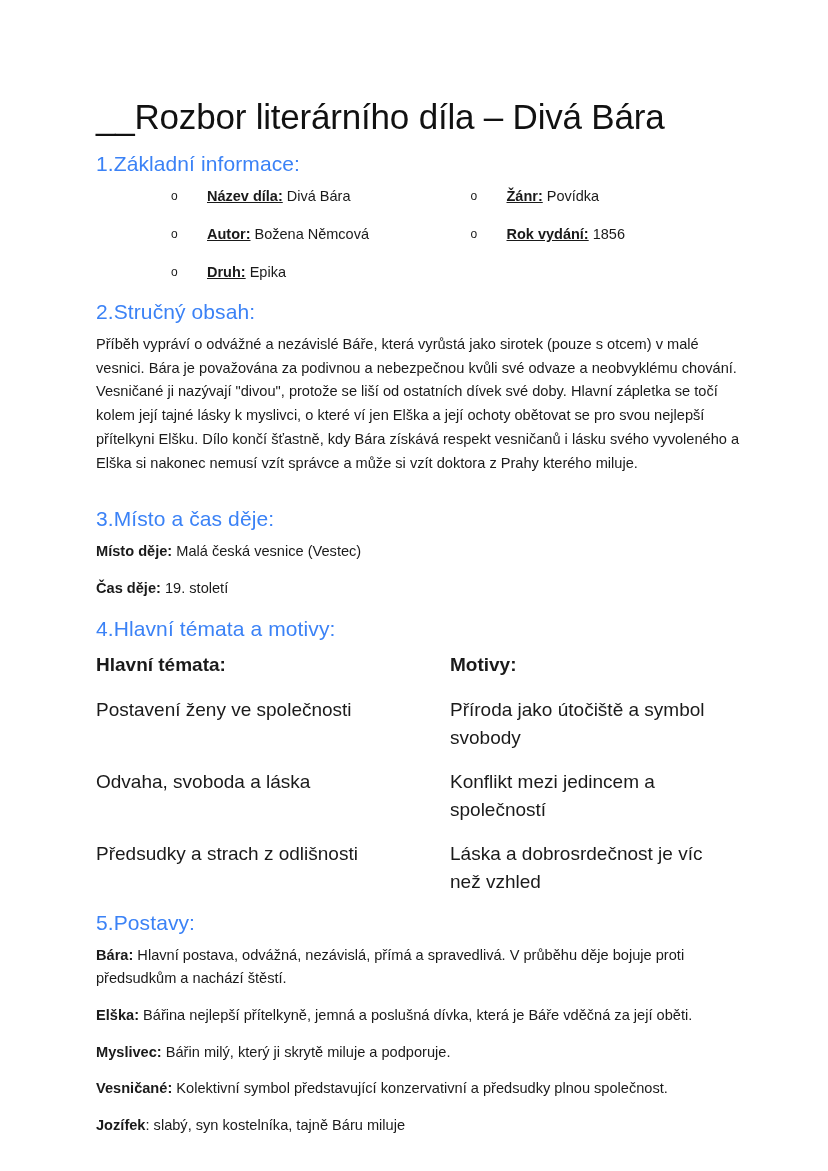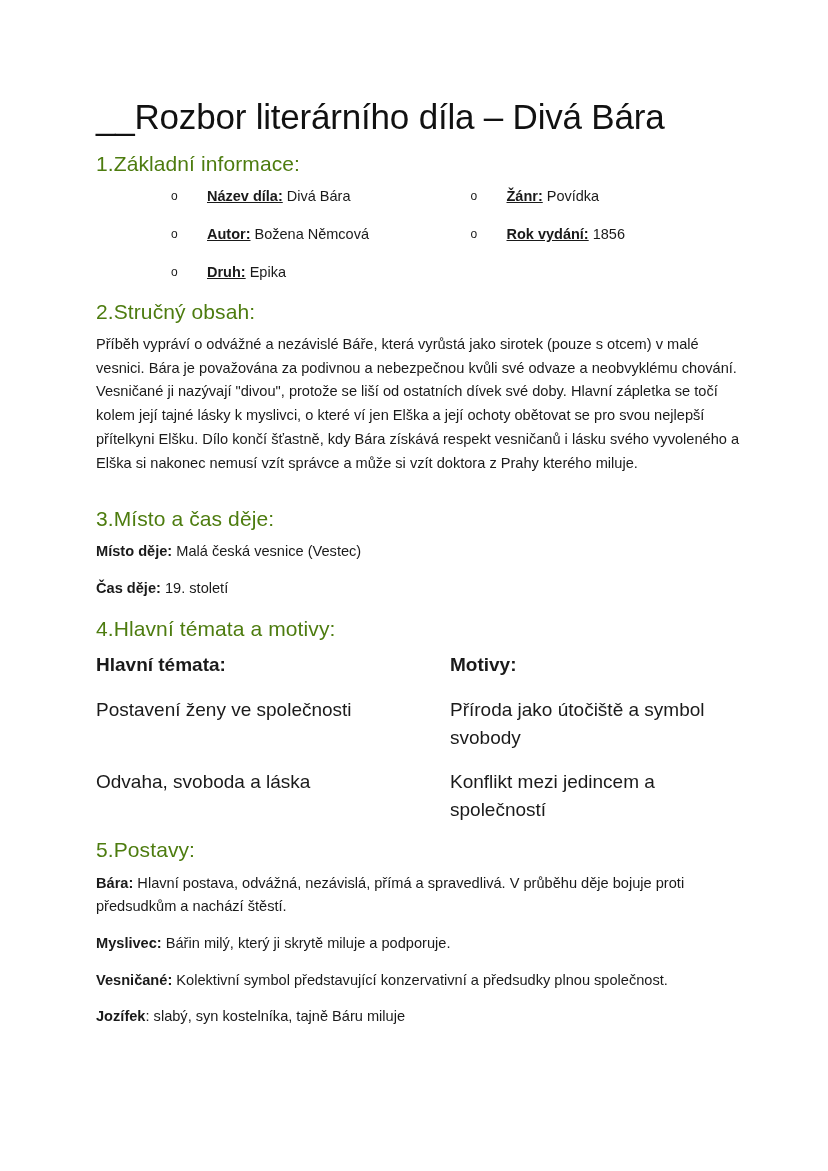--- a/index.html
+++ b/index.html
@@ -32,21 +32,21 @@
     color: #111111;
     margin: 0 0 14px 0;
     letter-spacing: -0.2px;
     white-space: nowrap;
   }
 
   
   .section-heading {
     font-size: 21px;
     font-weight: 400;
-    color: #4d7c0f;
+    color: #3b82f6;
     line-height: 1.25;
     margin: 0 0 8px 0;
     letter-spacing: 0.1px;
   }
   .section-block { margin-bottom: 14px; }
 
   
   .bullet-columns {
     display: flex;
     gap: 0px;
@@ -194,31 +194,38 @@
           <td>Motivy:</td>
         </tr>
         <tr>
           <td class="col-a">Postavení ženy ve společnosti</td>
           <td>Příroda jako útočiště a symbol svobody</td>
         </tr>
         <tr>
           <td class="col-a">Odvaha, svoboda a láska</td>
           <td>Konflikt mezi jedincem a společností</td>
         </tr>
+        <tr>
+          <td class="col-a">Předsudky a strach z odlišnosti</td>
+          <td>Láska a dobrosrdečnost je víc než vzhled</td>
+        </tr>
       </tbody>
     </table>
   </div>
 
   <div class="section-block sec5">
     <h2 class="section-heading">5.Postavy:</h2>
 
     <p class="char-para">
       <span class="char-name">Bára:</span><span> Hlavní postava, odvážná, nezávislá, přímá a spravedlivá. V průběhu děje bojuje proti předsudkům a nachází štěstí.</span>
     </p>
 
+    <p class="char-para">
+      <span class="char-name">Elška:</span><span> Bářina nejlepší přítelkyně, jemná a poslušná dívka, která je Báře vděčná za její oběti.</span>
+    </p>
 
     <p class="char-para">
       <span class="char-name">Myslivec:</span><span> Bářin milý, který ji skrytě miluje a podporuje.</span>
     </p>
 
     <p class="char-para">
       <span class="char-name">Vesničané:</span><span> Kolektivní symbol představující konzervativní a předsudky plnou společnost.</span>
     </p>
 
     <p class="char-para">

